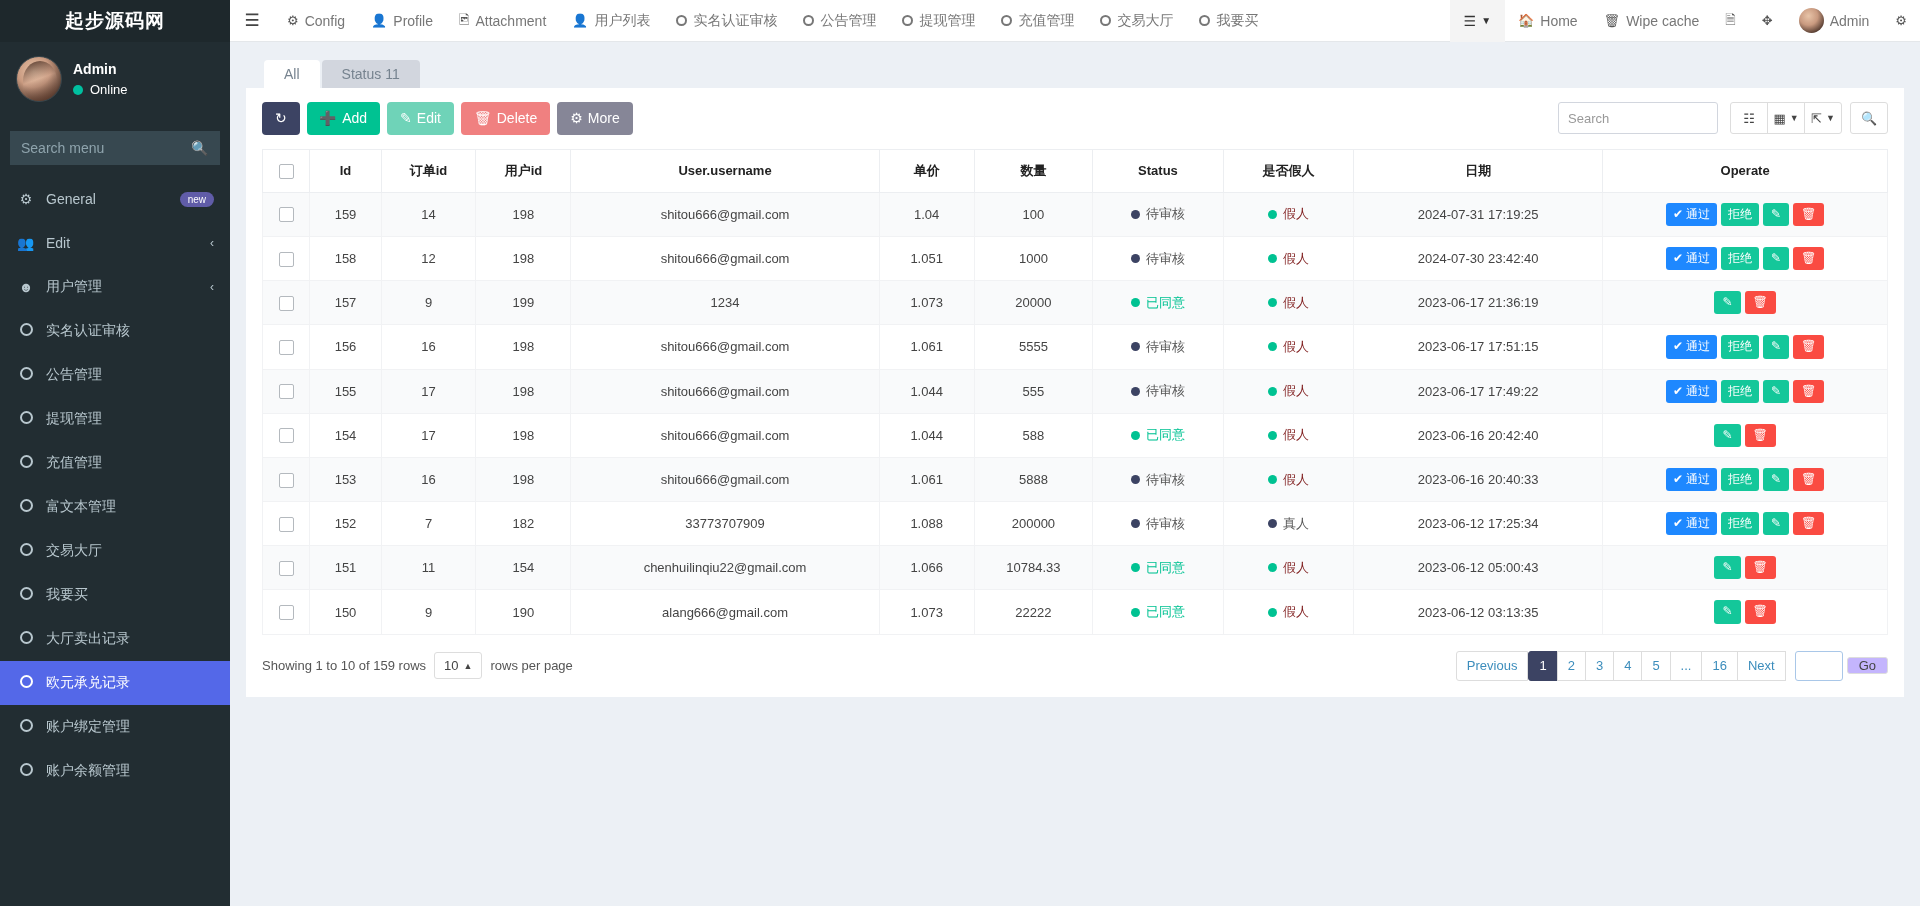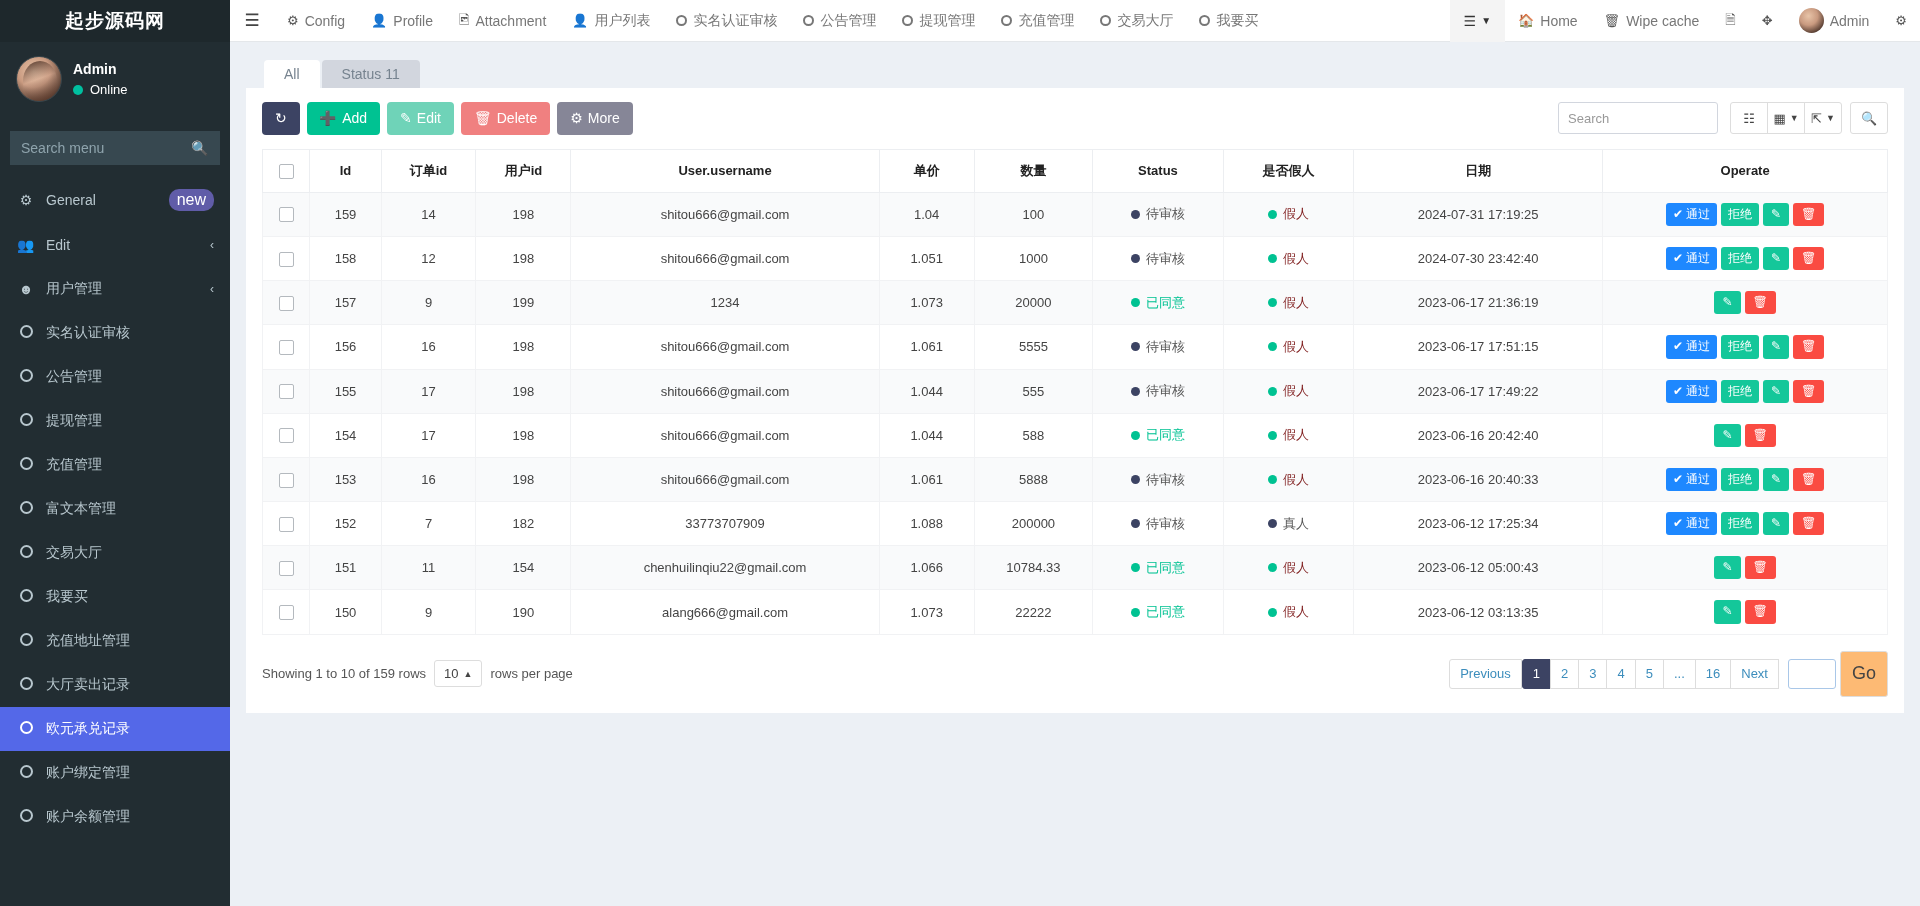--- a/index.html
+++ b/index.html
@@ -72,21 +72,21 @@
     padding: 12px 8px 12px 17px;
     color: #b8c7ce; font-size: 14px;
     text-decoration: none;
     gap: 11px;
     min-height: 44px;
   }
   .menu a.active { background: #5468e8; color: #fff; border-left: 3px solid #5468e8; padding-left: 14px; }
   .menu .mi { width: 18px; text-align: center; font-size: 14px; flex: none; }
   .menu .lbl { flex: 1; }
   .badge-new {
-    background: #605ca8; color: #fff; font-size: 16px;
+    background: #605ca8; color: #fff; font-size: 10px;
     border-radius: 10px; padding: 2px 8px; margin-right: 8px;
   }
   .chev { color: #b8c7ce; font-size: 12px; margin-right: 8px; }
   .ring {
     width: 13px; height: 13px; border: 2px solid #b8c7ce; border-radius: 50%;
     display: inline-block;
   }
   .menu a.active .ring { border-color: #fff; }
 
   
@@ -216,22 +216,22 @@
     display: flex; align-items: center; justify-content: center;
     color: #3c8dbc; font-size: 13px; margin-left: -1px; padding: 0 10px; cursor: pointer;
   }
   .pg:first-child { border-radius: 3px 0 0 3px; margin-left: 0; }
   .pg.on { background: #3c4363; color: #fff; border-color: #3c4363; }
   .goinput {
     width: 48px; height: 30px; border: 1px solid #a9c7e8; border-radius: 3px;
     margin-left: 9px; outline: none; font-family: "Liberation Sans", sans-serif;
   }
   .gobtn {
-    border: 1px solid #ddd; background: #fdba74; height: 46px; padding: 0 11px;
-    border-radius: 3px; margin-left: 4px; color: #444; font-size: 18px; cursor: pointer;
+    border: 1px solid #ddd; background: #c4b5fd; height: 17px; padding: 0 11px;
+    border-radius: 3px; margin-left: 4px; color: #444; font-size: 13px; cursor: pointer;
     font-family: "Liberation Sans", sans-serif;
   }
 </style>
 </head>
 <body>
 
 <aside id="sidebar">
   <div class="brand">起步源码网</div>
 
   <div class="userpanel">
@@ -305,26 +305,20 @@
       <li>
         <a href="#" class="">
           <span class="mi"><span class="ring"></span></span>
           <span class="lbl">交易大厅</span>
         </a>
       </li>
       <li>
         <a href="#" class="">
           <span class="mi"><span class="ring"></span></span>
           <span class="lbl">我要买</span>
-        </a>
-      </li>
-      <li>
-        <a href="#" class="">
-          <span class="mi"><span class="ring"></span></span>
-          <span class="lbl">充值地址管理</span>
         </a>
       </li>
       <li>
         <a href="#" class="">
           <span class="mi"><span class="ring"></span></span>
           <span class="lbl">大厅卖出记录</span>
         </a>
       </li>
       <li>
         <a href="#" class="active">

